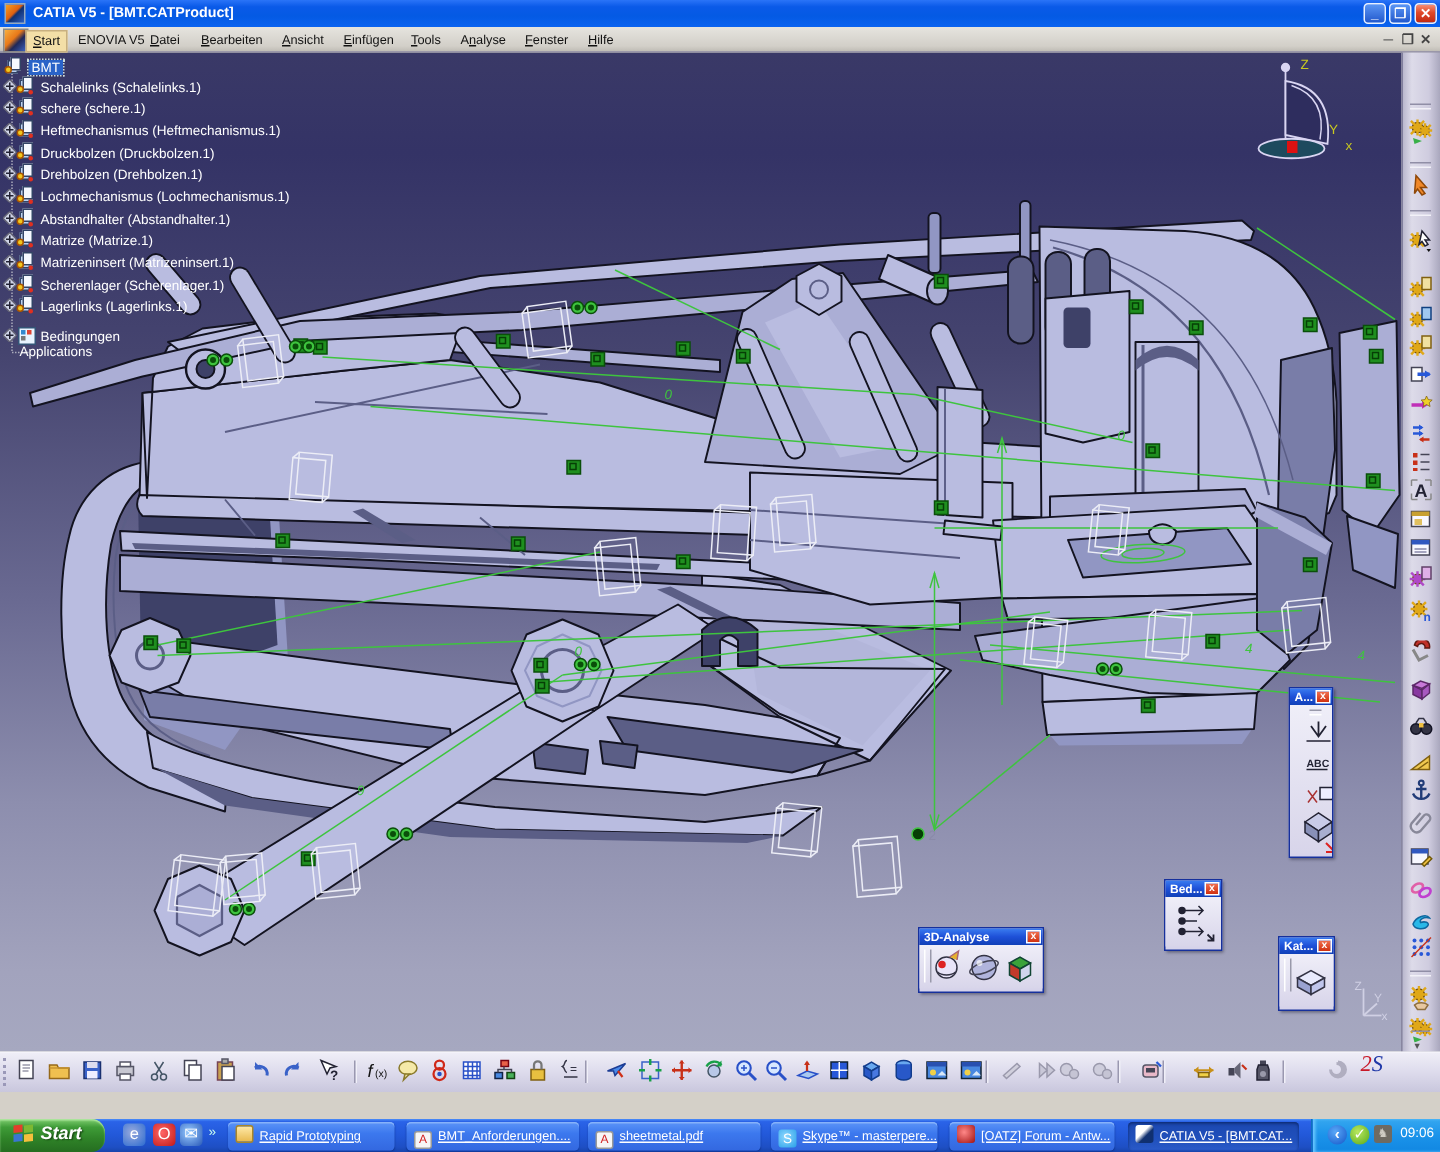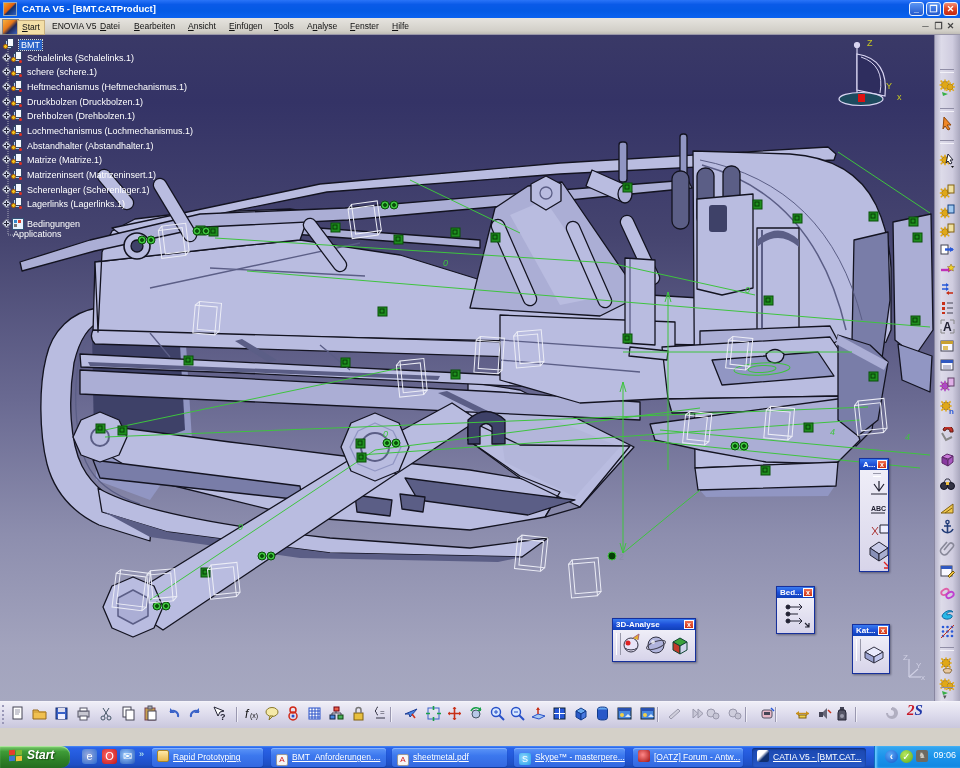--- a/index.html
+++ b/index.html
@@ -907,21 +907,21 @@
         </svg></div>
       <div class="bic" style="left:883px;"><svg width="17" height="17" viewBox="0 0 17 17">
           <path d="M8 3a5 5 0 1 1-5 5 4 4 0 1 0 4-4" fill="none" stroke="#b0aec0" stroke-width="2"></path>
         </svg></div>
       <div style="position:absolute;left:236px;top:5px;width:1px;height:15px;background:#9a98b0;box-shadow:1px 0 0 #f0eff8;"></div>
       <div style="position:absolute;left:390px;top:5px;width:1px;height:15px;background:#9a98b0;box-shadow:1px 0 0 #f0eff8;"></div>
       <div style="position:absolute;left:657px;top:5px;width:1px;height:15px;background:#9a98b0;box-shadow:1px 0 0 #f0eff8;"></div>
       <div style="position:absolute;left:745px;top:5px;width:1px;height:15px;background:#9a98b0;box-shadow:1px 0 0 #f0eff8;"></div>
       <div style="position:absolute;left:775px;top:5px;width:1px;height:15px;background:#9a98b0;box-shadow:1px 0 0 #f0eff8;"></div>
       <div style="position:absolute;left:855px;top:5px;width:1px;height:15px;background:#9a98b0;box-shadow:1px 0 0 #f0eff8;"></div>
-      <div style="position:absolute;left:907px;top:0px;font-size:15px;font-weight:bold;color:#c81828;font-style:italic;font-family:'Liberation Serif',serif;">2<span style="color:#2038a8;">S</span></div>
+      <div style="position:absolute;left:907px;top:0px;font-size:15px;font-weight:normal;color:#c81828;font-style:italic;font-family:'Liberation Serif',serif;">2<span style="color:#2038a8;">S</span></div>
       <div style="position:absolute;left:973px;top:13px;font-size:8px;font-weight:normal;color:#1a2878;">CATIA</div>
     </div>
 
   <div class="ftb" style="left:859px;top:458px;width:28px;height:112px;">
     <div class="tl">A...<span class="tlx">x</span></div>
     <div class="bod" style="height:99px;">
       <div style="position:absolute;left:13px;top:3px;width:8px;height:2px;border-top:1px solid #99a;border-bottom:1px solid #fff;"></div>
       <svg width="28" height="99" viewBox="-2 0 28 99">
         <g stroke="#223" fill="none">
             <path d="M12,14 l5,7 l5,-7 M17,21 v-10" stroke-width="1.2"></path>

